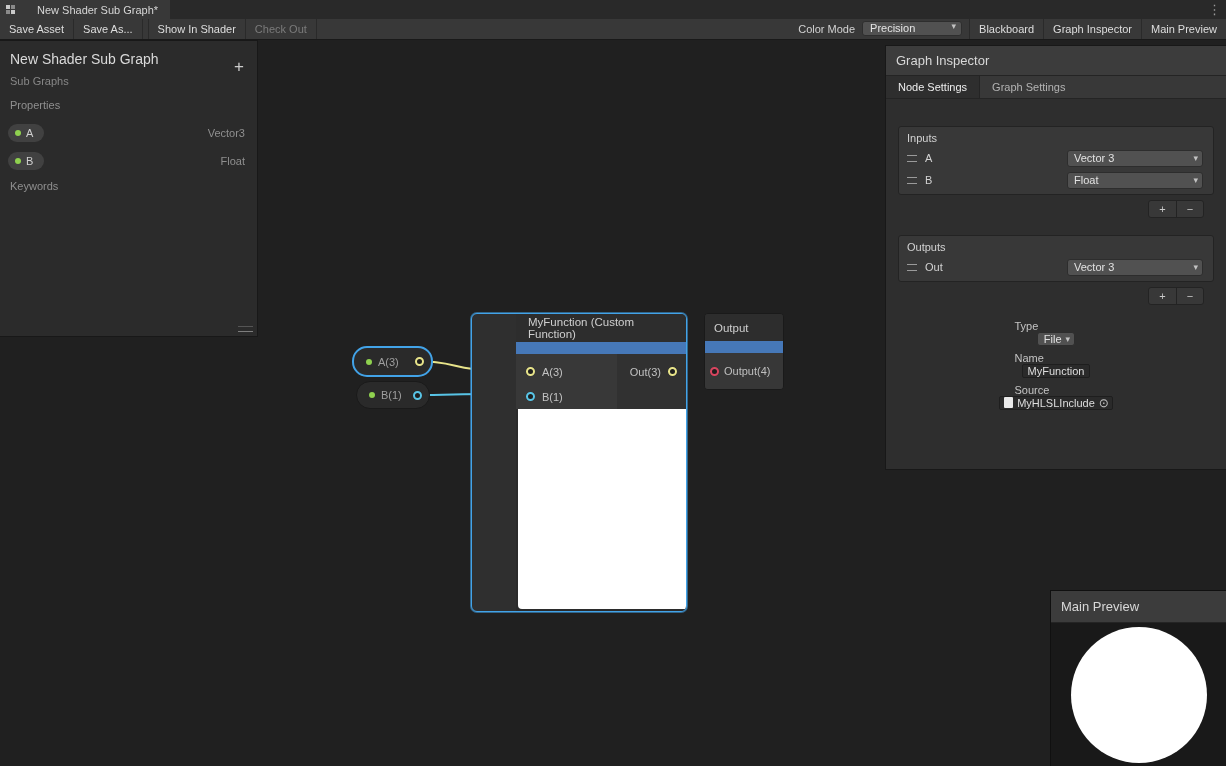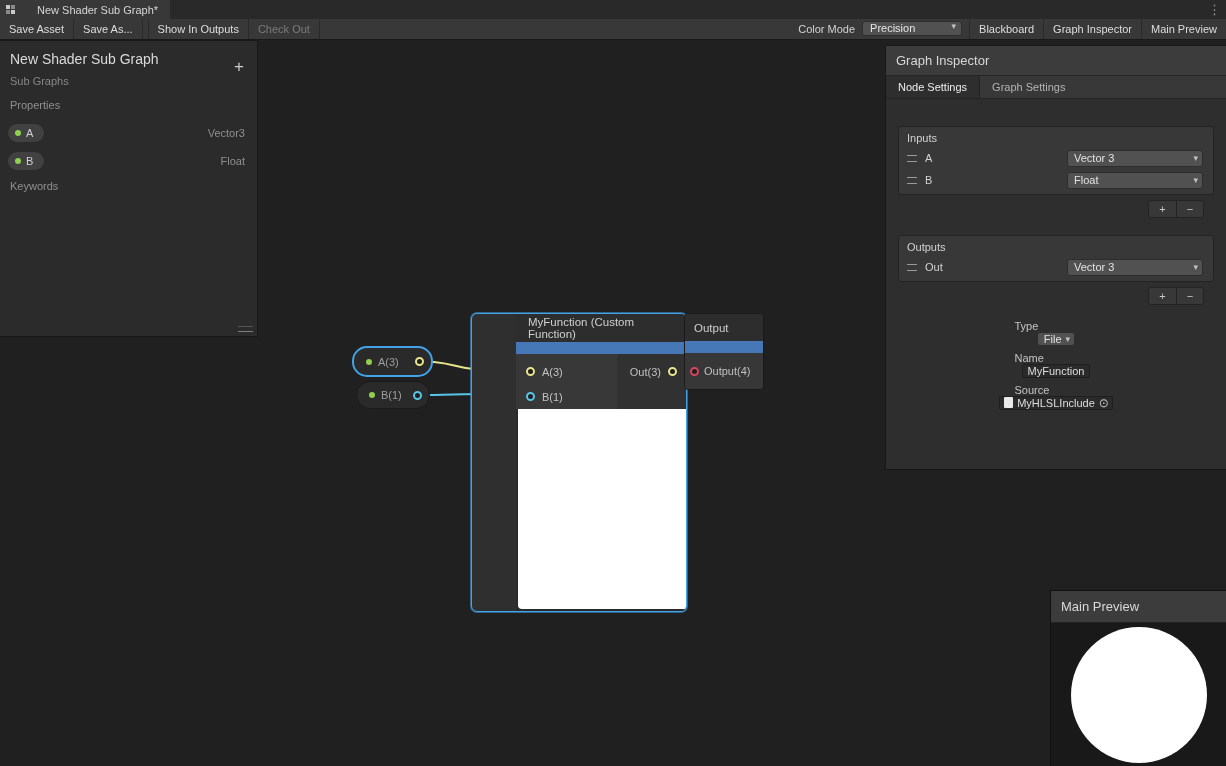--- a/index.html
+++ b/index.html
@@ -54,21 +54,21 @@
   .fnode-title{height:28px;display:flex;align-items:center;padding:0 12px;background:#2d2d2d;color:#cfcfcf;font-size:11.5px;}
   .node-strip{height:12px;background:var(--accent);flex:0 0 auto;}
   .fnode-ports{display:flex;height:55px;flex:0 0 auto;}
   .fnode-in{width:101px;background:#383838;padding-top:5px;}
   .fnode-out{flex:1;background:#313131;padding-top:5px;}
   .fport{display:flex;align-items:center;gap:7px;height:25px;padding-left:10px;color:#c2c2c2;}
   .fnode-out .fport{justify-content:flex-end;padding:0 9px 0 0;}
   .fnode-preview{flex:1;background:#2b2b2b;position:relative;}
   .fnode-preview .white{position:absolute;left:2px;top:0;width:200px;height:200px;background:#fff;border-bottom-left-radius:4px;}
   
-  .onode{position:absolute;left:684px;top:313px;width:80px;height:77px;background:#2f2f2f;
+  .onode{position:absolute;left:704px;top:313px;width:80px;height:77px;background:#2f2f2f;
          border:1px solid #1a1a1a;border-radius:4px;z-index:2;overflow:hidden;display:flex;flex-direction:column;}
   .onode-title{height:27px;display:flex;align-items:center;padding:0 9px;background:#2d2d2d;color:#cfcfcf;font-size:11.5px;}
   .onode-body{flex:1;background:#373737;display:flex;align-items:center;gap:5px;padding:0 5px;color:#bfbfbf;}
   
   .blackboard{position:absolute;left:0;top:40px;width:258px;height:297px;background:#2b2b2b;
               border:1px solid #181818;border-left:none;z-index:5;}
   .bb-title{position:absolute;left:10px;top:10px;font-size:14px;color:#dadada;}
   .bb-add{position:absolute;right:13px;top:17px;font-size:17px;line-height:1;color:#cccccc;cursor:default;}
   .bb-subtitle{position:absolute;left:10px;top:34px;color:#878787;}
   .bb-sec{position:absolute;left:10px;color:#8f8f8f;}
@@ -193,21 +193,21 @@
     <div class="tab">
       <span class="tab-icon"></span>
       <span>New Shader Sub Graph*</span>
     </div>
     <span class="kebab">⋮</span>
   </div>
 
   <div class="toolbar">
     <div class="tb-btn">Save Asset</div>
     <div class="tb-btn">Save As...</div>
-    <div class="tb-btn gap">Show In Outputs</div>
+    <div class="tb-btn gap">Show In Shader</div>
     <div class="tb-btn disabled">Check Out</div>
     <div class="tb-spacer"></div>
     <div class="tb-right">
       <span class="tb-label">Color Mode</span>
       <div class="tb-dd">
         <span>Precision</span>
         <span class="dd-arrow">▾</span>
       </div>
       <div class="tb-btn">Blackboard</div>
       <div class="tb-btn">Graph Inspector</div>

